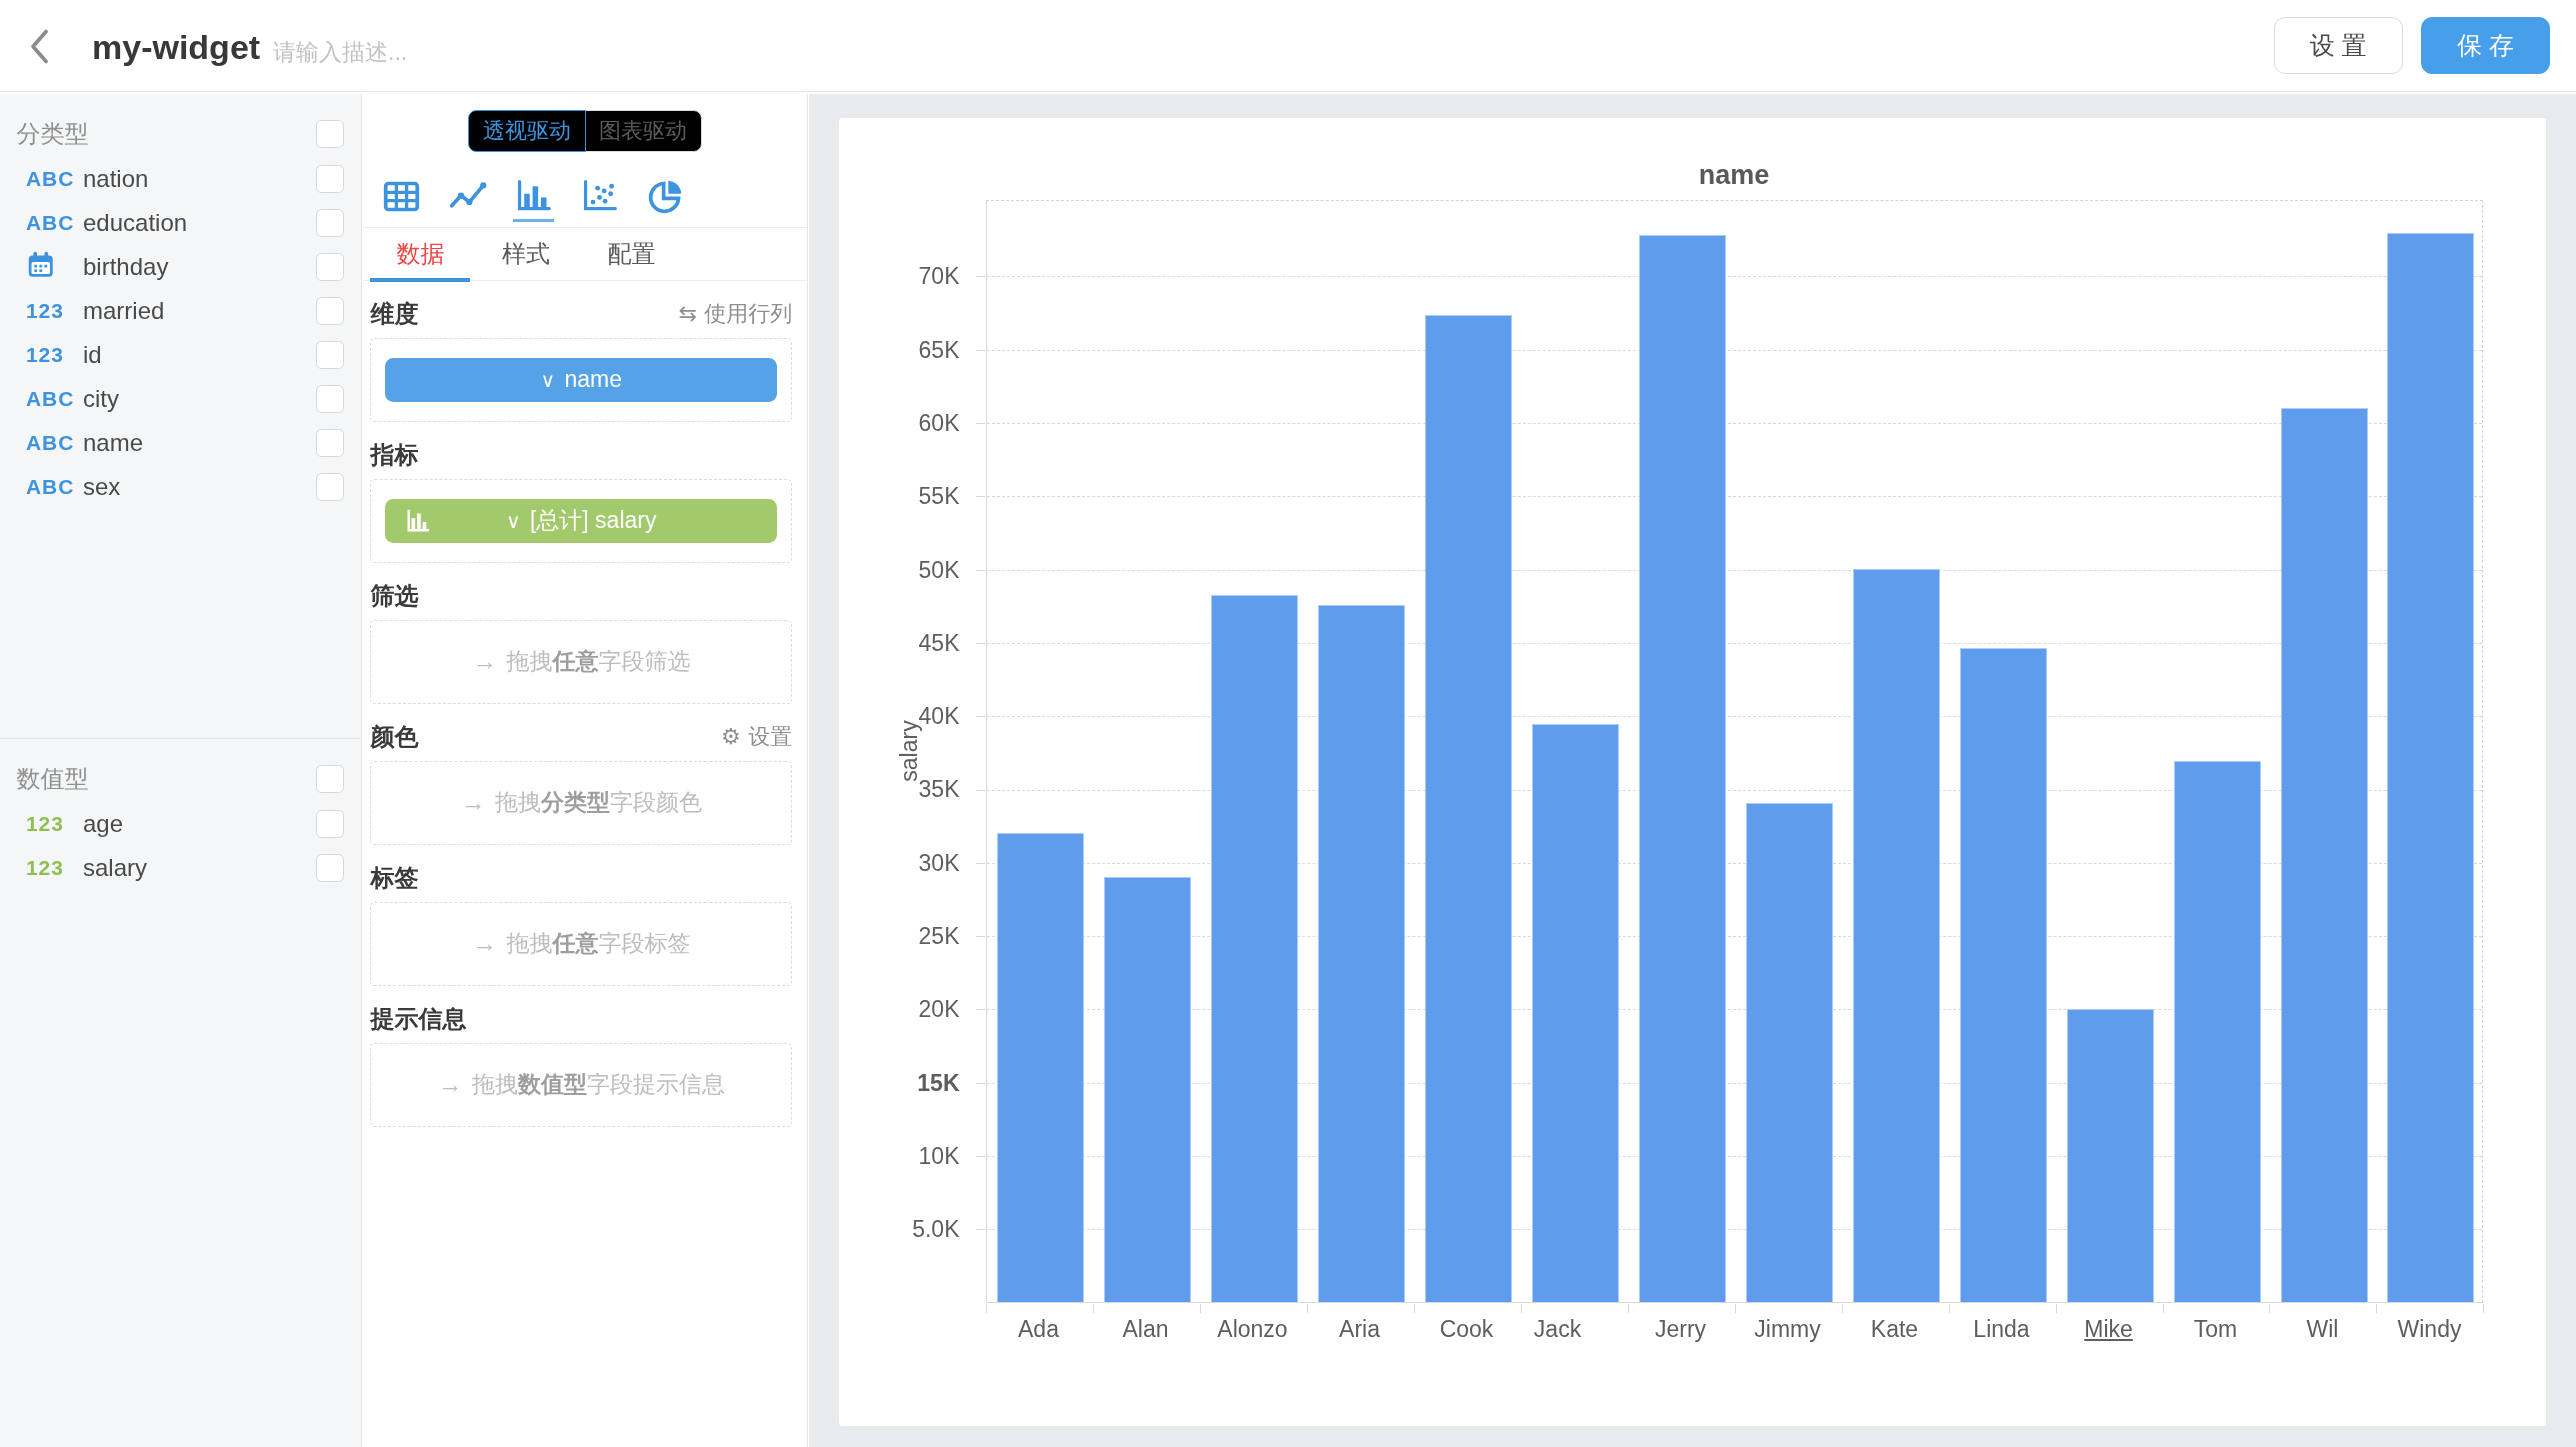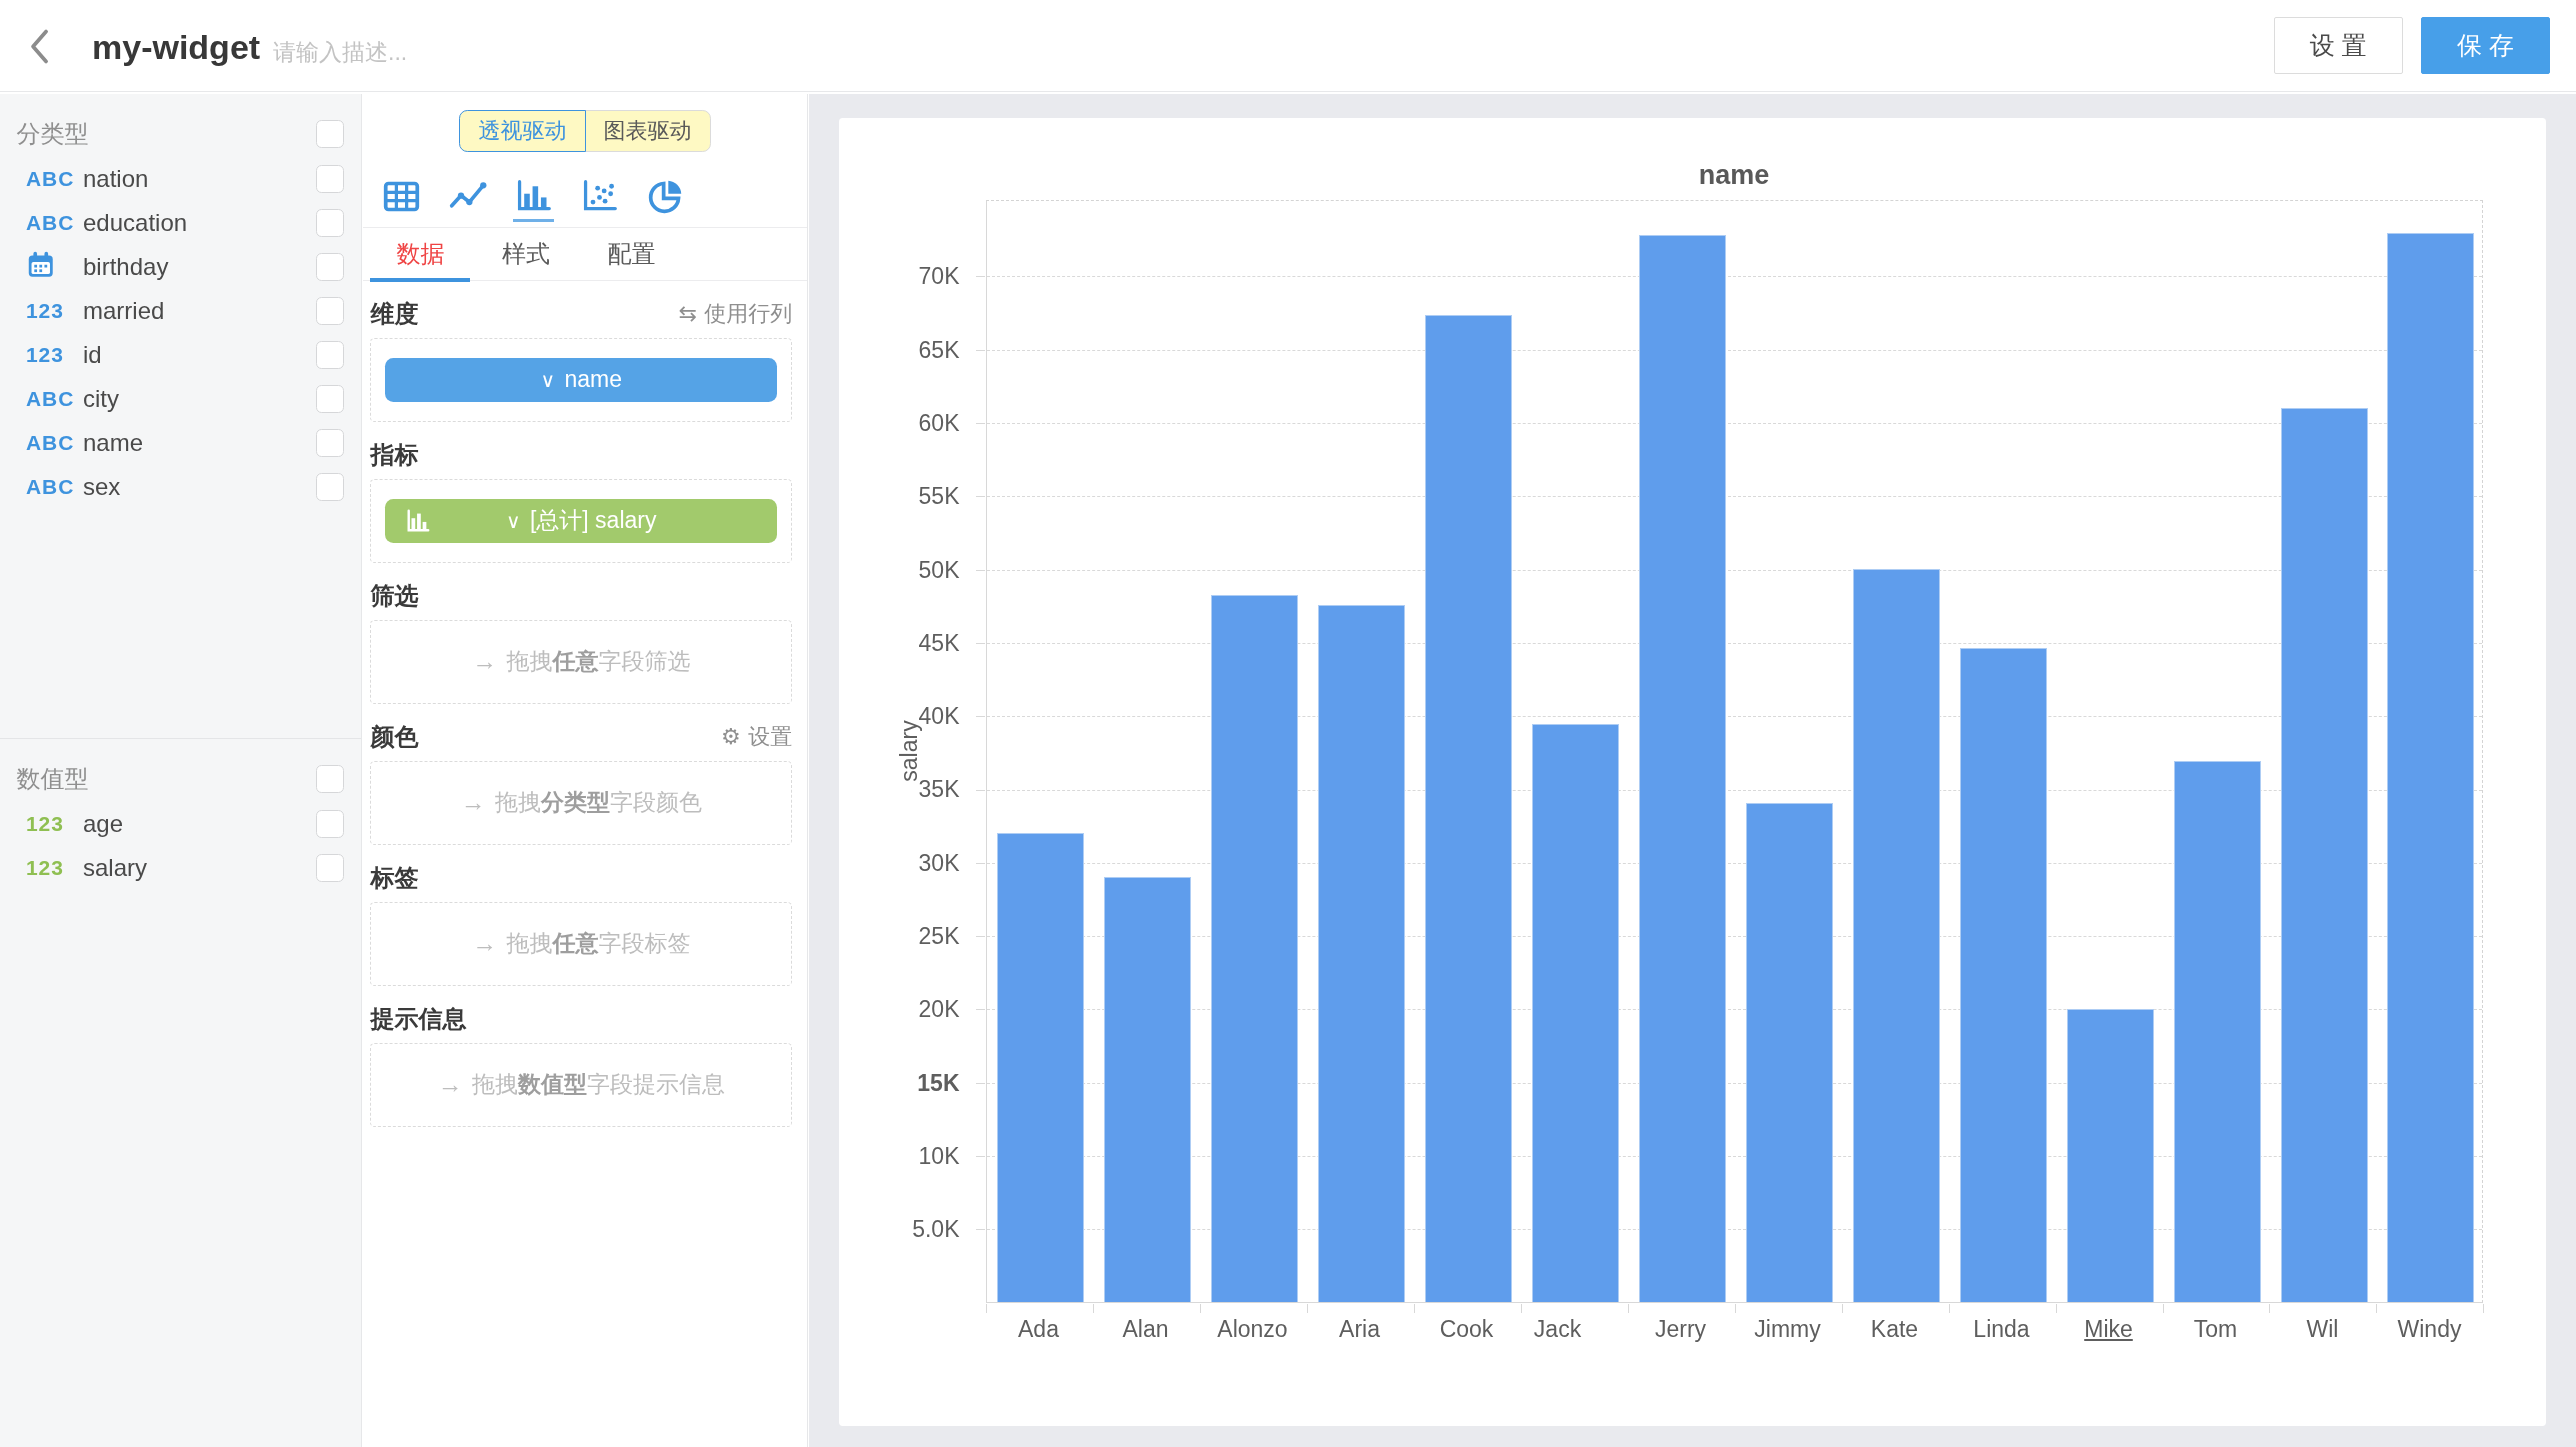--- a/index.html
+++ b/index.html
@@ -8,42 +8,42 @@
     background:#ffffff;
     font-family:"Liberation Sans","DejaVu Sans",sans-serif;
     -webkit-font-smoothing:antialiased;
   }
   
   .header{position:absolute;left:0;top:0;width:2576px;height:92px;background:#fff;border-bottom:1.8px solid #E7E8EA;box-sizing:border-box;}
   .back-btn{position:absolute;left:20px;top:26px;width:41px;height:41px;cursor:pointer;}
   .hd-title{position:absolute;left:92px;top:28px;font-size:34px;font-weight:600;color:#383838;}
   .hd-desc{position:absolute;left:273px;top:37px;font-size:23px;color:#C3C3C3;}
   .hd-btns{position:absolute;right:26px;top:16.6px;display:flex;gap:18.4px;}
-  .btn{width:129px;height:57px;border-radius:2px;font-size:25px;display:flex;align-items:center;justify-content:center;cursor:pointer;box-sizing:border-box;}
+  .btn{width:129px;height:57px;border-radius:11px;font-size:25px;display:flex;align-items:center;justify-content:center;cursor:pointer;box-sizing:border-box;}
   .btn-plain{background:#fff;border:1.8px solid #DCDCDC;color:#4A4A4A;}
   .btn-primary{background:#479FE9;border:1.8px solid #479FE9;color:#fff;}
   
   .sidebar{position:absolute;left:0;top:94px;width:361px;bottom:0;background:#F5F6F7;border-right:1.8px solid #E6E7E9;box-sizing:content-box;}
   .ds-row{height:65px;border-bottom:1.8px solid #E4E5E7;position:relative;}
   .ds-name{position:absolute;left:16.6px;top:16.6px;font-size:27px;color:#3B3B3B;}
   .ds-caret{position:absolute;right:26px;top:24px;}
   .sb-group-head{display:flex;align-items:center;height:46px;margin-top:16.6px;padding:0 16.6px 0 16.6px;}
   .sb-group-title{font-size:24px;color:#8F8F8F;flex:1;}
   .sb-row{display:flex;align-items:center;height:44px;padding:0 16.6px 0 26px;cursor:grab;}
   .sb-type{width:57px;flex:0 0 57px;font-weight:700;display:flex;align-items:center;}
   .t-str,.t-num{font-size:21px;letter-spacing:0.9px;color:#3E93DE;}
   .t-num-green{font-size:21px;letter-spacing:0.9px;color:#8FBF52;font-weight:700;}
   .sb-label{font-size:24px;color:#4A4A4A;flex:1;}
   .cb{width:28px;height:28px;background:#fff;border:1.8px solid #D6D7D9;border-radius:5.5px;box-sizing:border-box;cursor:pointer;flex:0 0 28px;}
   .sb-divider{height:1.8px;background:#E4E5E7;margin-top:229px;}
   
   .mid{position:absolute;left:363px;top:94px;width:445px;bottom:0;background:#fff;border-right:1.8px solid #E6E7E9;box-sizing:border-box;}
   .seg-wrap{height:74px;display:flex;justify-content:center;align-items:center;}
   .seg{display:flex;}
-  .seg-item{width:127px;height:42px;display:flex;align-items:center;justify-content:center;font-size:22px;box-sizing:border-box;background:#fef9c3;border:1.8px solid #DBDBDB;color:#5A5A5A;cursor:pointer;}
+  .seg-item{width:118px;height:42px;display:flex;align-items:center;justify-content:center;font-size:22px;box-sizing:border-box;background:#000000;border:1.8px solid #DBDBDB;color:#5A5A5A;cursor:pointer;}
   .seg-item:first-child{border-radius:8.3px 0 0 8.3px;}
   .seg-item:last-child{border-radius:0 8.3px 8.3px 0;margin-left:-1.8px;}
   .seg-item.active{border-color:#3E93DE;color:#3E93DE;z-index:1;}
   .icon-row{height:59px;display:flex;align-items:center;gap:25px;padding-left:18.4px;border-bottom:1.8px solid #ECECEE;}
   .ct-icon{width:41px;height:48px;display:flex;align-items:center;justify-content:center;cursor:pointer;box-sizing:border-box;border-bottom:3.7px solid transparent;}
   .ct-icon.active{border-bottom:3.7px solid #6FB0E8;}
   .tab-row{height:52px;display:flex;align-items:stretch;border-bottom:1.8px solid #ECECEE;padding-left:7.4px;position:relative;}
   .tab{width:100px;display:flex;align-items:center;justify-content:center;font-size:24px;color:#5A5A5A;cursor:pointer;margin-right:5.5px;position:relative;}
   .tab.active{color:#ef4444;}
   .tab.active::after{content:"";position:absolute;left:0;right:0;bottom:-1.8px;height:3.7px;background:#3E93DE;}

